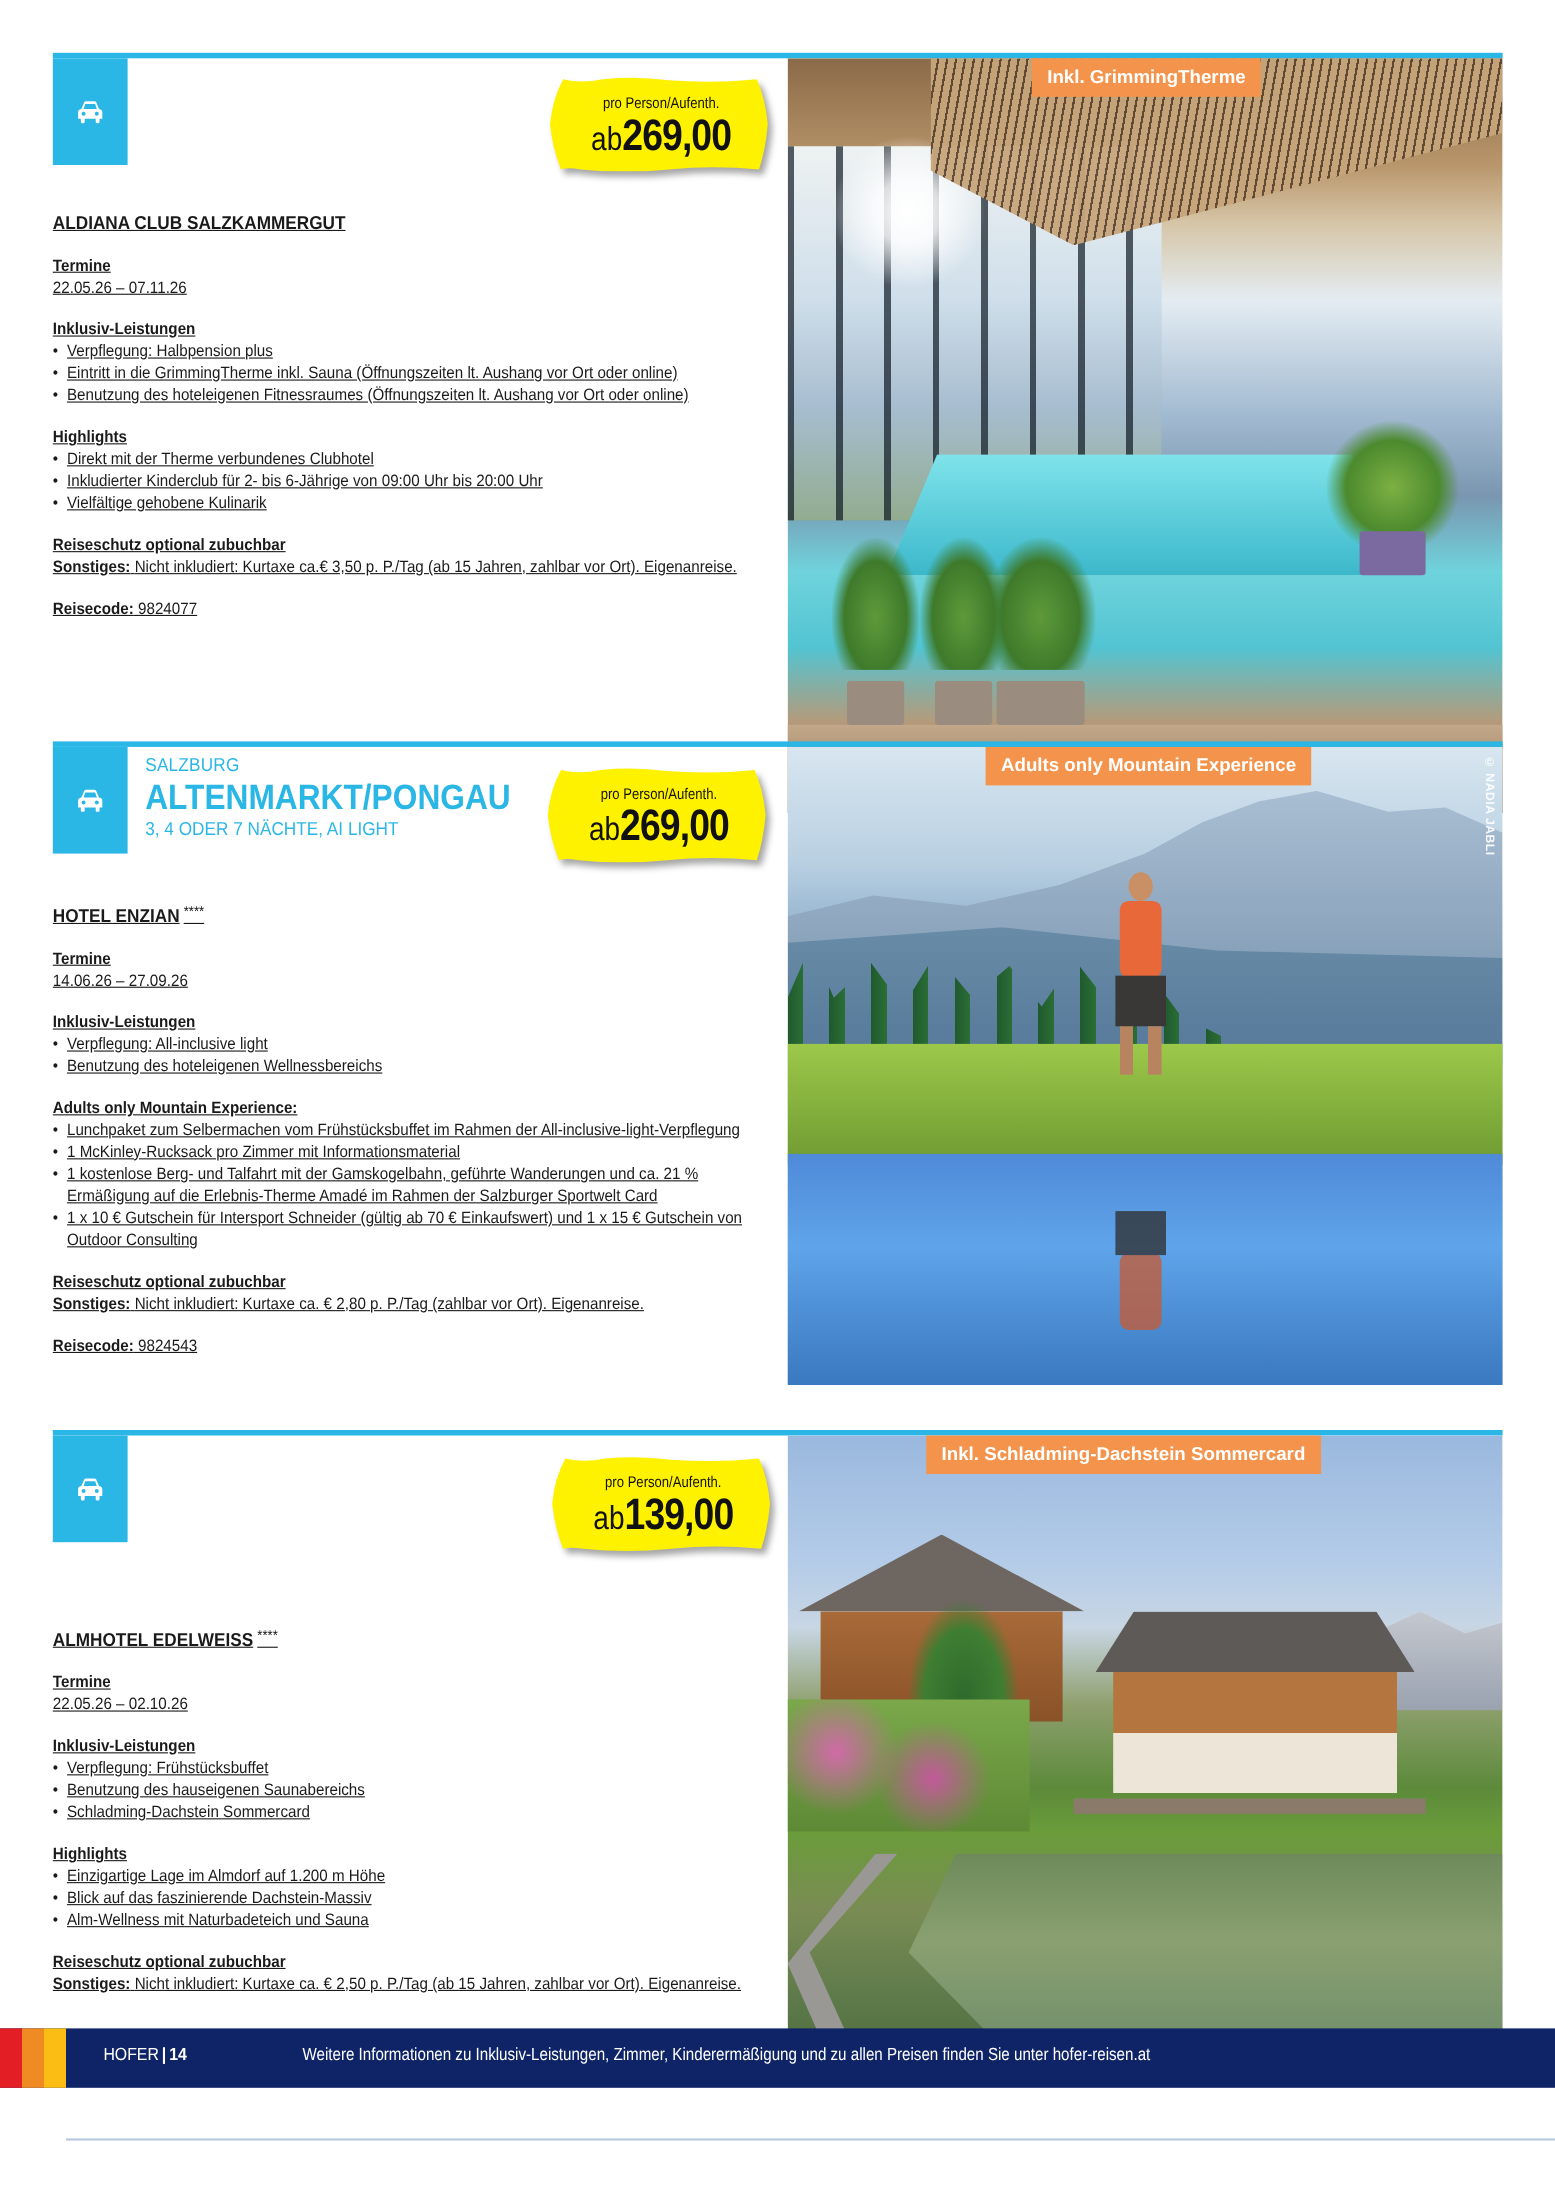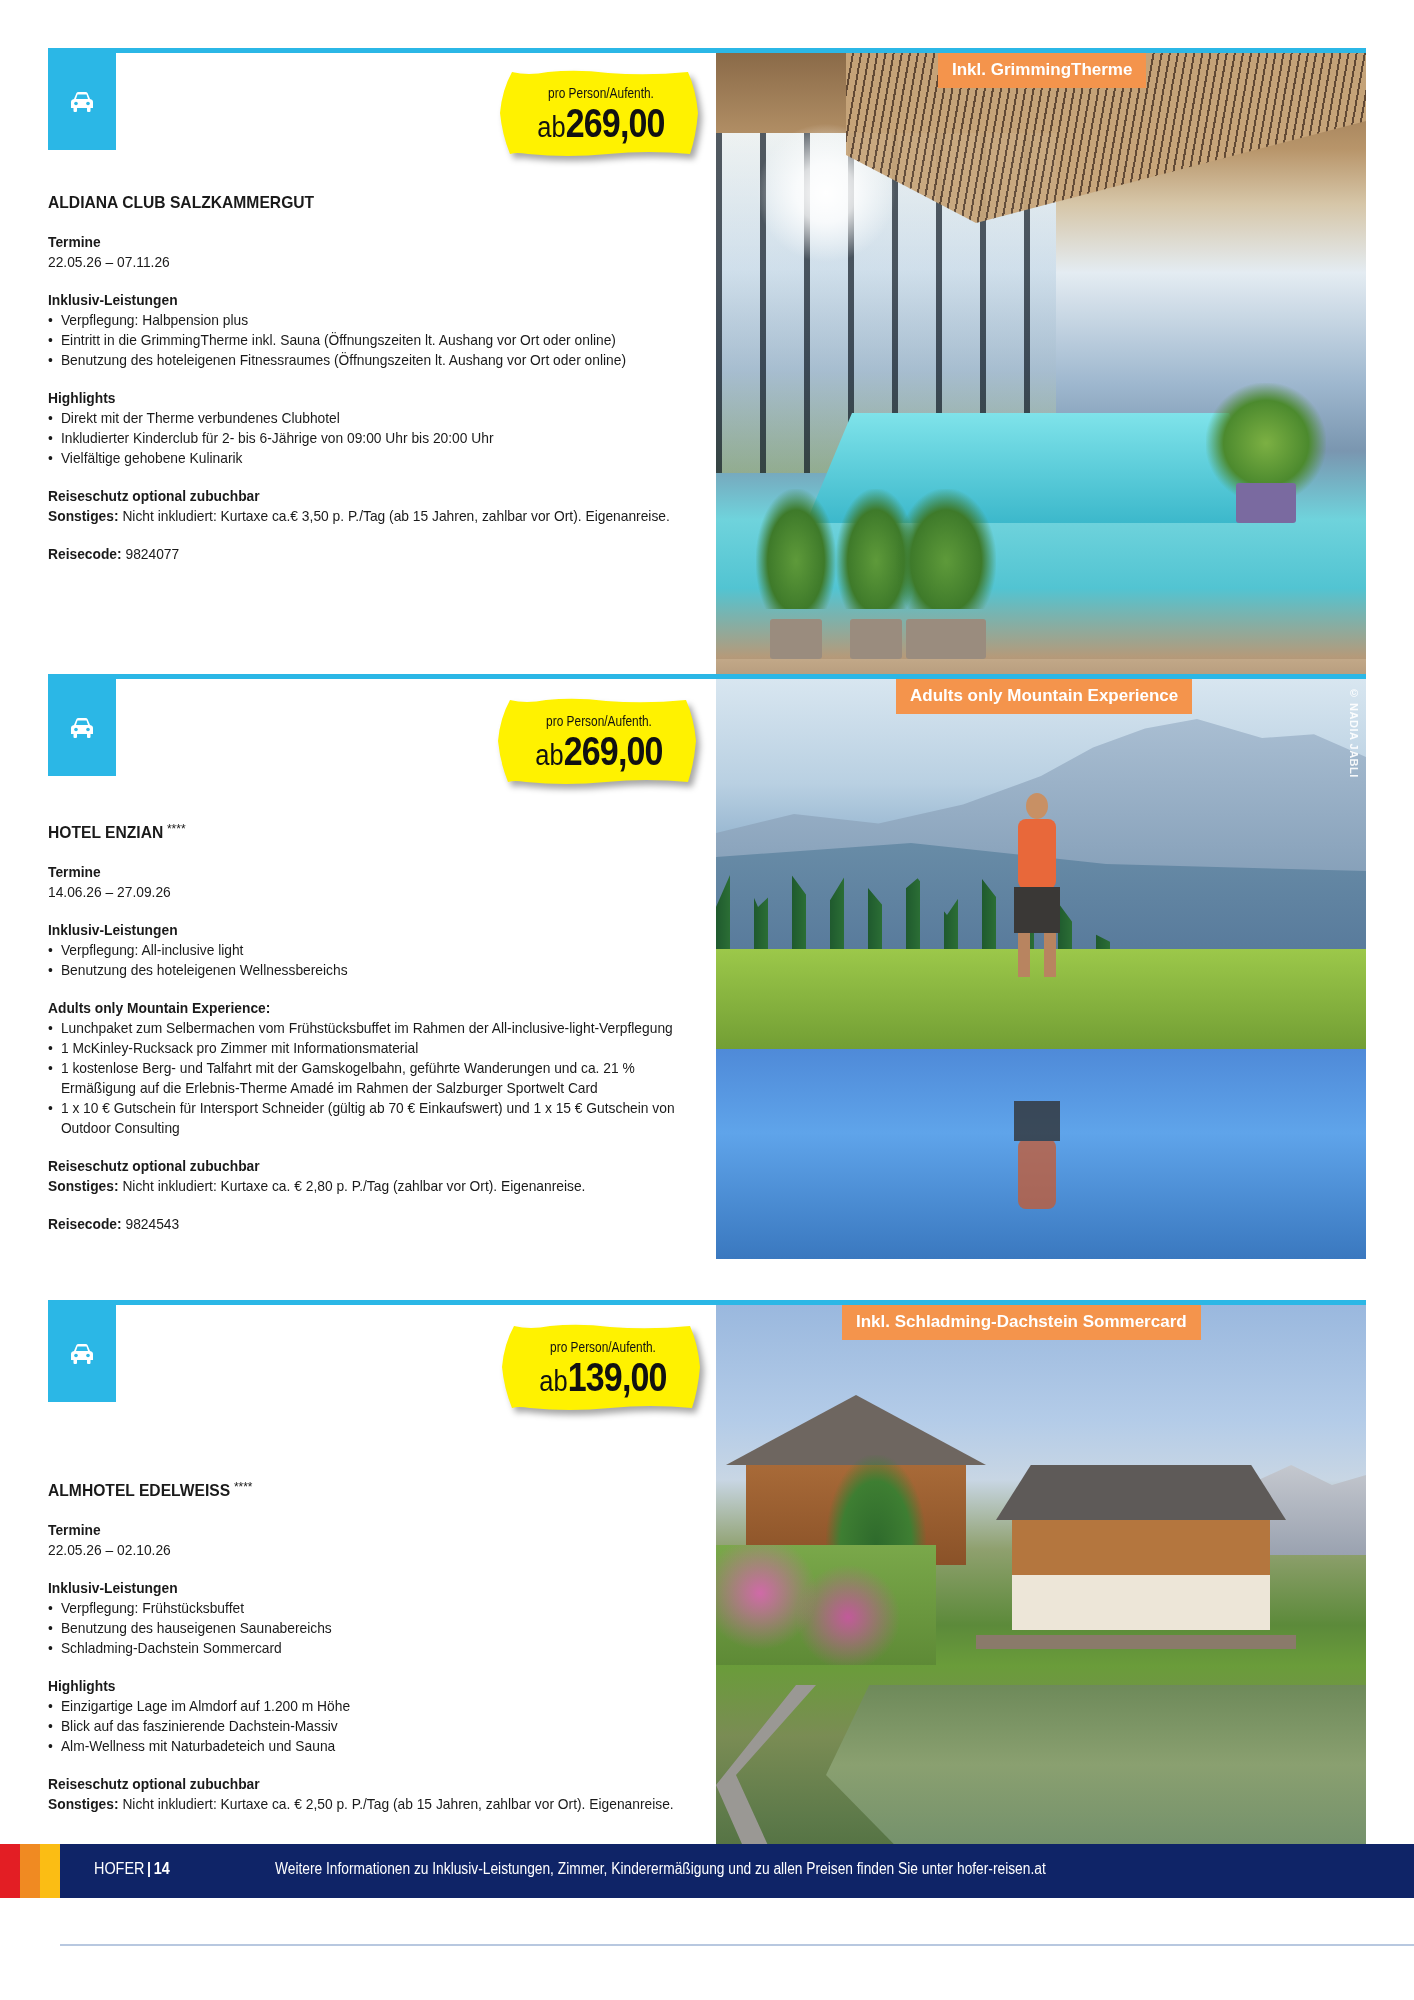--- a/index.html
+++ b/index.html
@@ -17,21 +17,21 @@
   .offer .place { font-family: "Liberation Sans", sans-serif; font-weight: 700; font-size: 32px; color: #2bb7e6; line-height: 36px; white-space: nowrap; transform: scaleX(0.9); transform-origin: left; }
   .offer .nights { font-family: "Liberation Sans", sans-serif; font-size: 17px; color: #2bb7e6; line-height: 24px; white-space: nowrap; transform: scaleX(0.92); transform-origin: left; }
 
   .price-tag { position: absolute; left: 450px; top: 22px; width: 206px; height: 86px; }
   .price-tag svg.shape { position: absolute; left: 0; top: 0; width: 206px; height: 86px; filter: drop-shadow(4px 5px 3px rgba(0,0,0,0.35)); }
   .price-tag .pp { position: absolute; left: 0; right: 0; top: 15px; text-align: center; font-size: 14px; color: #111; transform: scaleX(0.85); }
   .price-tag .amount { position: absolute; left: 0; right: 0; top: 31px; text-align: center; white-space: nowrap; transform: scaleX(0.85); }
   .price-tag .ab { font-size: 30px; color: #111; }
   .price-tag .num { font-size: 40px; font-weight: 700; color: #111; letter-spacing: -1px; }
 
-  .offer .body { position: absolute; left: 0; width: 660px; font-size: 15px; line-height: 20px; }
+  .offer .body { position: absolute; left: 0; width: 660px; font-size: 15px; line-height: 20px; text-decoration: underline; }
   .offer .body .hotel { font-size: 17px; font-weight: 700; line-height: 22px; margin-bottom: 18px; transform: scaleX(0.92); transform-origin: left; white-space: nowrap; }
   .offer .body .hotel .stars { font-weight: 400; font-size: 13px; vertical-align: 5px; margin-left: 4px; }
   .offer .body .sec-title { font-weight: 700; }
   .offer .body .block { margin-bottom: 18px; transform: scaleX(0.92); transform-origin: left; width: 720px; }
   .offer .body ul { list-style: none; }
   .offer .body li { position: relative; padding-left: 14px; }
   .offer .body li::before { content: "•"; position: absolute; left: 0; top: 0; }
   .offer .body .b { font-weight: 700; }
 
   .photo { position: absolute; left: 668px; width: 650px; overflow: hidden; }
@@ -172,20 +172,25 @@
 
 <section class="offer" style="top:674px; height:590px;">
   <div class="topbar"></div>
   <div class="car-box">
     <svg viewBox="0 0 26 24">
         <path fill="#fff" d="M5 9 L7.5 3 Q8 2 9.5 2 L16.5 2 Q18 2 18.5 3 L21 9 Q24 9.5 24 12 L24 18 L21.5 18 L21.5 21 Q21.5 22 20.5 22 L19 22 Q18 22 18 21 L18 18 L8 18 L8 21 Q8 22 7 22 L5.5 22 Q4.5 22 4.5 21 L4.5 18 L2 18 L2 12 Q2 9.5 5 9 Z M8.5 4.5 L7 9 L19 9 L17.5 4.5 Z"></path>
         <circle cx="7" cy="13.5" r="1.8" fill="#2bb7e6"></circle>
         <circle cx="19" cy="13.5" r="1.8" fill="#2bb7e6"></circle>
       </svg>
   </div>
+  <div class="heading">
+    <div class="region">SALZBURG</div>
+    <div class="place">ALTENMARKT/PONGAU</div>
+    <div class="nights">3, 4 ODER 7 NÄCHTE, AI LIGHT</div>
+  </div>
   <div class="price-tag" style="left:448px; top:24px;">
     <svg class="shape" viewBox="0 0 206 86" preserveAspectRatio="none">
         <path fill="#fff200" d="M14 2 Q30 6 50 2 Q80 -1 110 3 Q150 6 190 2 Q198 20 200 43 Q198 66 192 84 Q150 80 110 84 Q70 88 30 84 Q18 82 12 84 Q4 64 2 43 Q4 20 14 2 Z"></path>
       </svg>
     <div class="pp">pro Person/Aufenth.</div>
     <div class="amount"><span class="ab">ab</span><span class="num">269,00</span></div>
   </div>
   <div class="body" style="top:144px;">
     <div class="hotel"><span>HOTEL ENZIAN</span><span class="stars">****</span></div>
     <div class="block">

